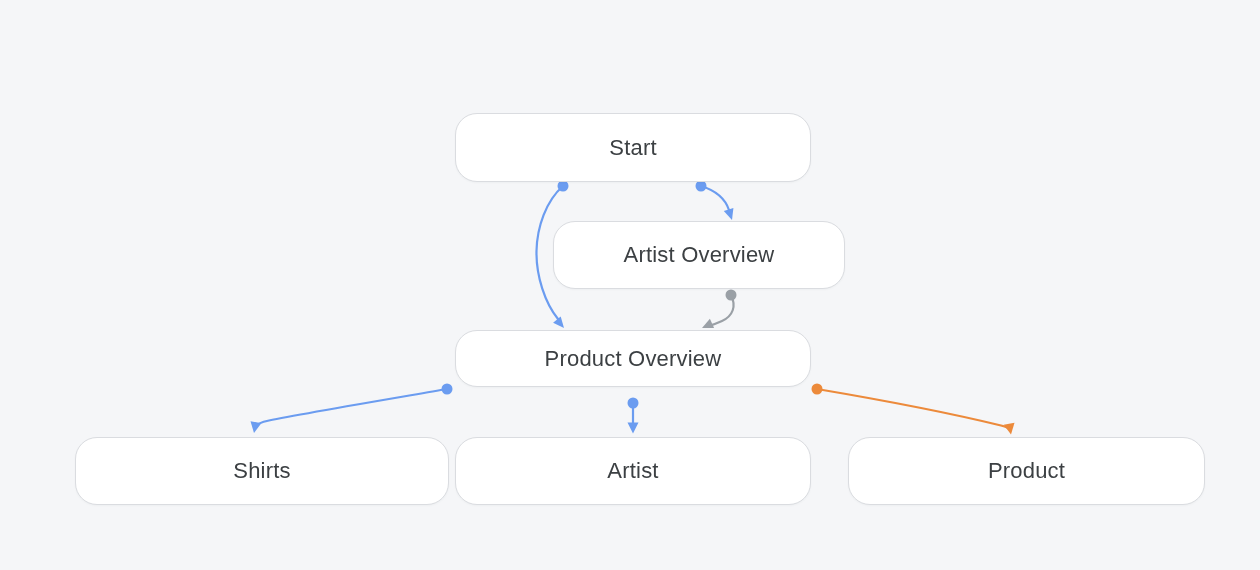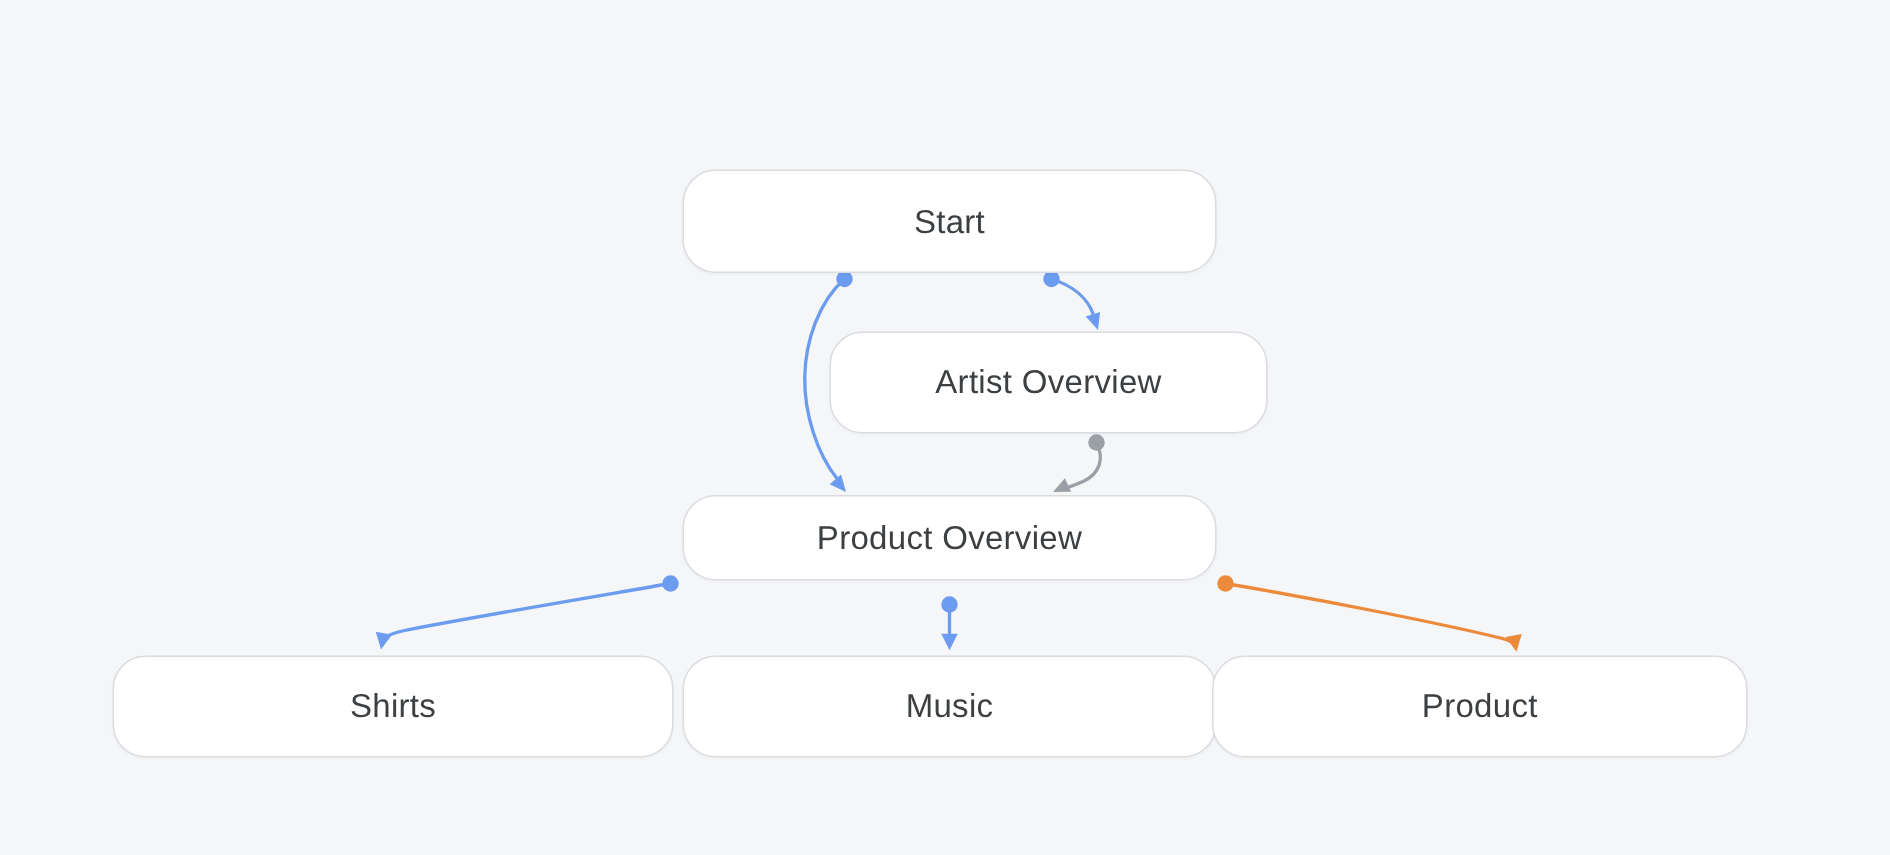--- a/index.html
+++ b/index.html
@@ -40,21 +40,21 @@
     font-weight:500;
     letter-spacing:0.2px;
     white-space:nowrap;
   }
   
   #node-start            {left:455px;top:113px;width:356px;height:69px;}
   #node-artist-overview  {left:553px;top:221px;width:292px;height:68px;}
   #node-product-overview {left:455px;top:330px;width:356px;height:57px;}
   #node-shirts           {left:75px; top:437px;width:374px;height:68px;}
   #node-music            {left:455px;top:437px;width:356px;height:68px;}
-  #node-product          {left:808px;top:437px;width:357px;height:68px;}
+  #node-product          {left:848px;top:437px;width:357px;height:68px;}
   .edge-line{fill:none;stroke-width:2.2px;stroke-linecap:round;}
 </style>
 </head>
 <body>
 
 <div class="canvas">
 
   <svg class="edges" width="1260" height="570" viewBox="0 0 1260 570" xmlns="http://www.w3.org/2000/svg">
 
     <g>
@@ -104,20 +104,20 @@
 
   <div class="node" id="node-product-overview">
     <span class="node-label">Product Overview</span>
   </div>
 
   <div class="node" id="node-shirts">
     <span class="node-label">Shirts</span>
   </div>
 
   <div class="node" id="node-music">
-    <span class="node-label">Music</span>
+    <span class="node-label">Artist</span>
   </div>
 
   <div class="node" id="node-product">
     <span class="node-label">Product</span>
   </div>
 
 </div>
 
 </body></html>

